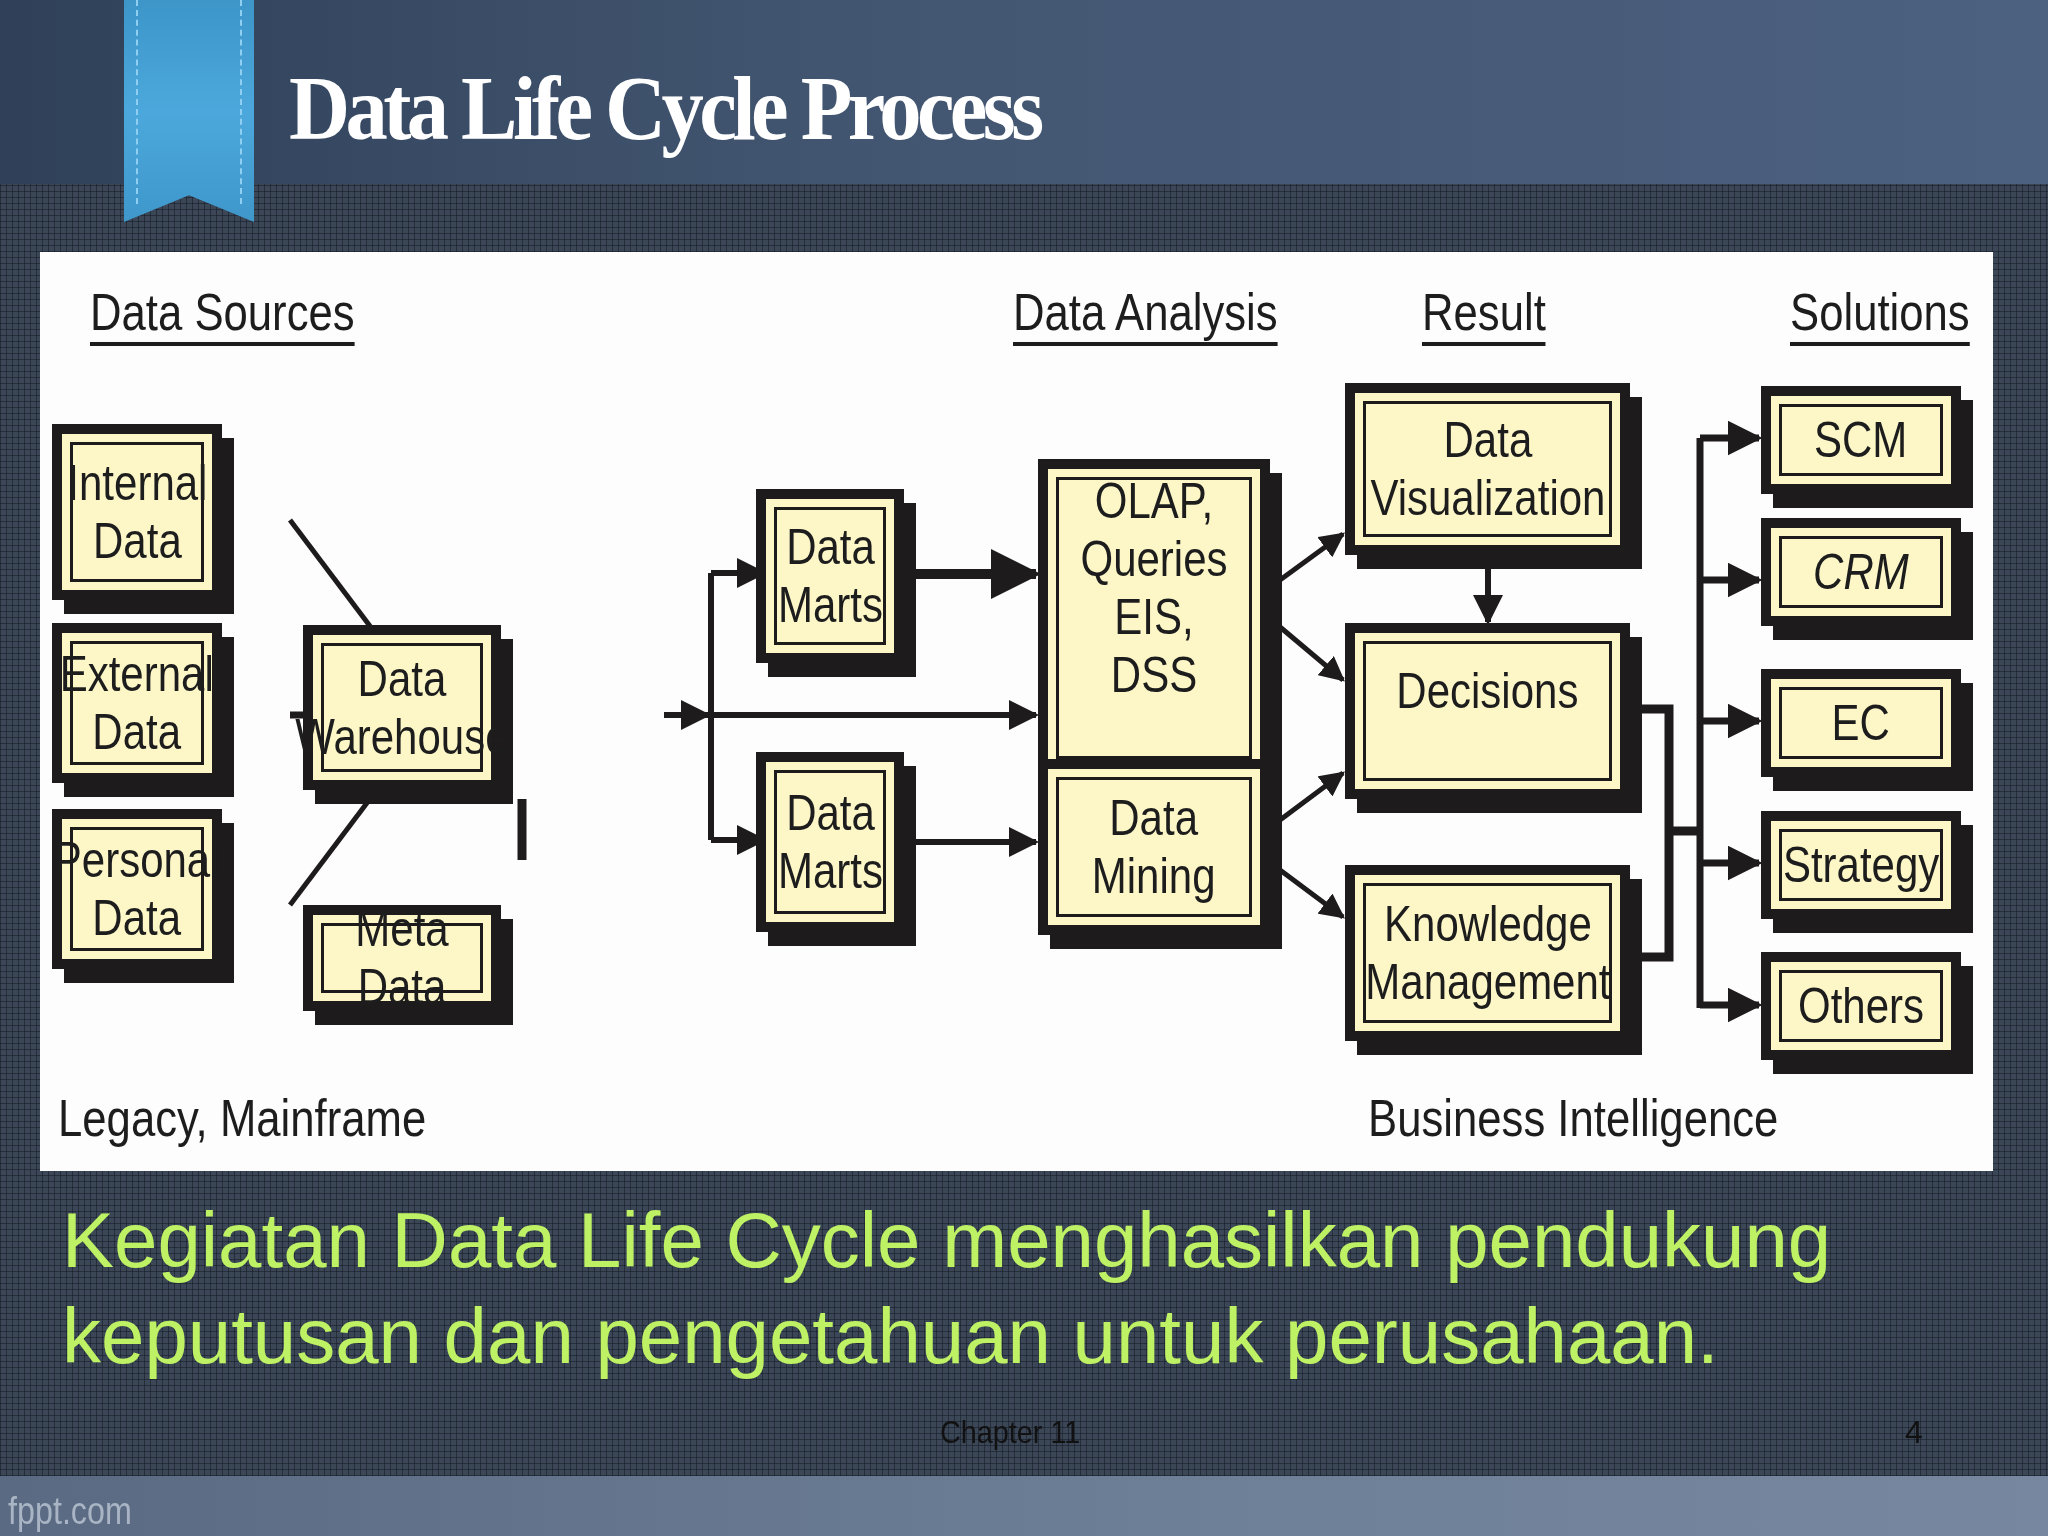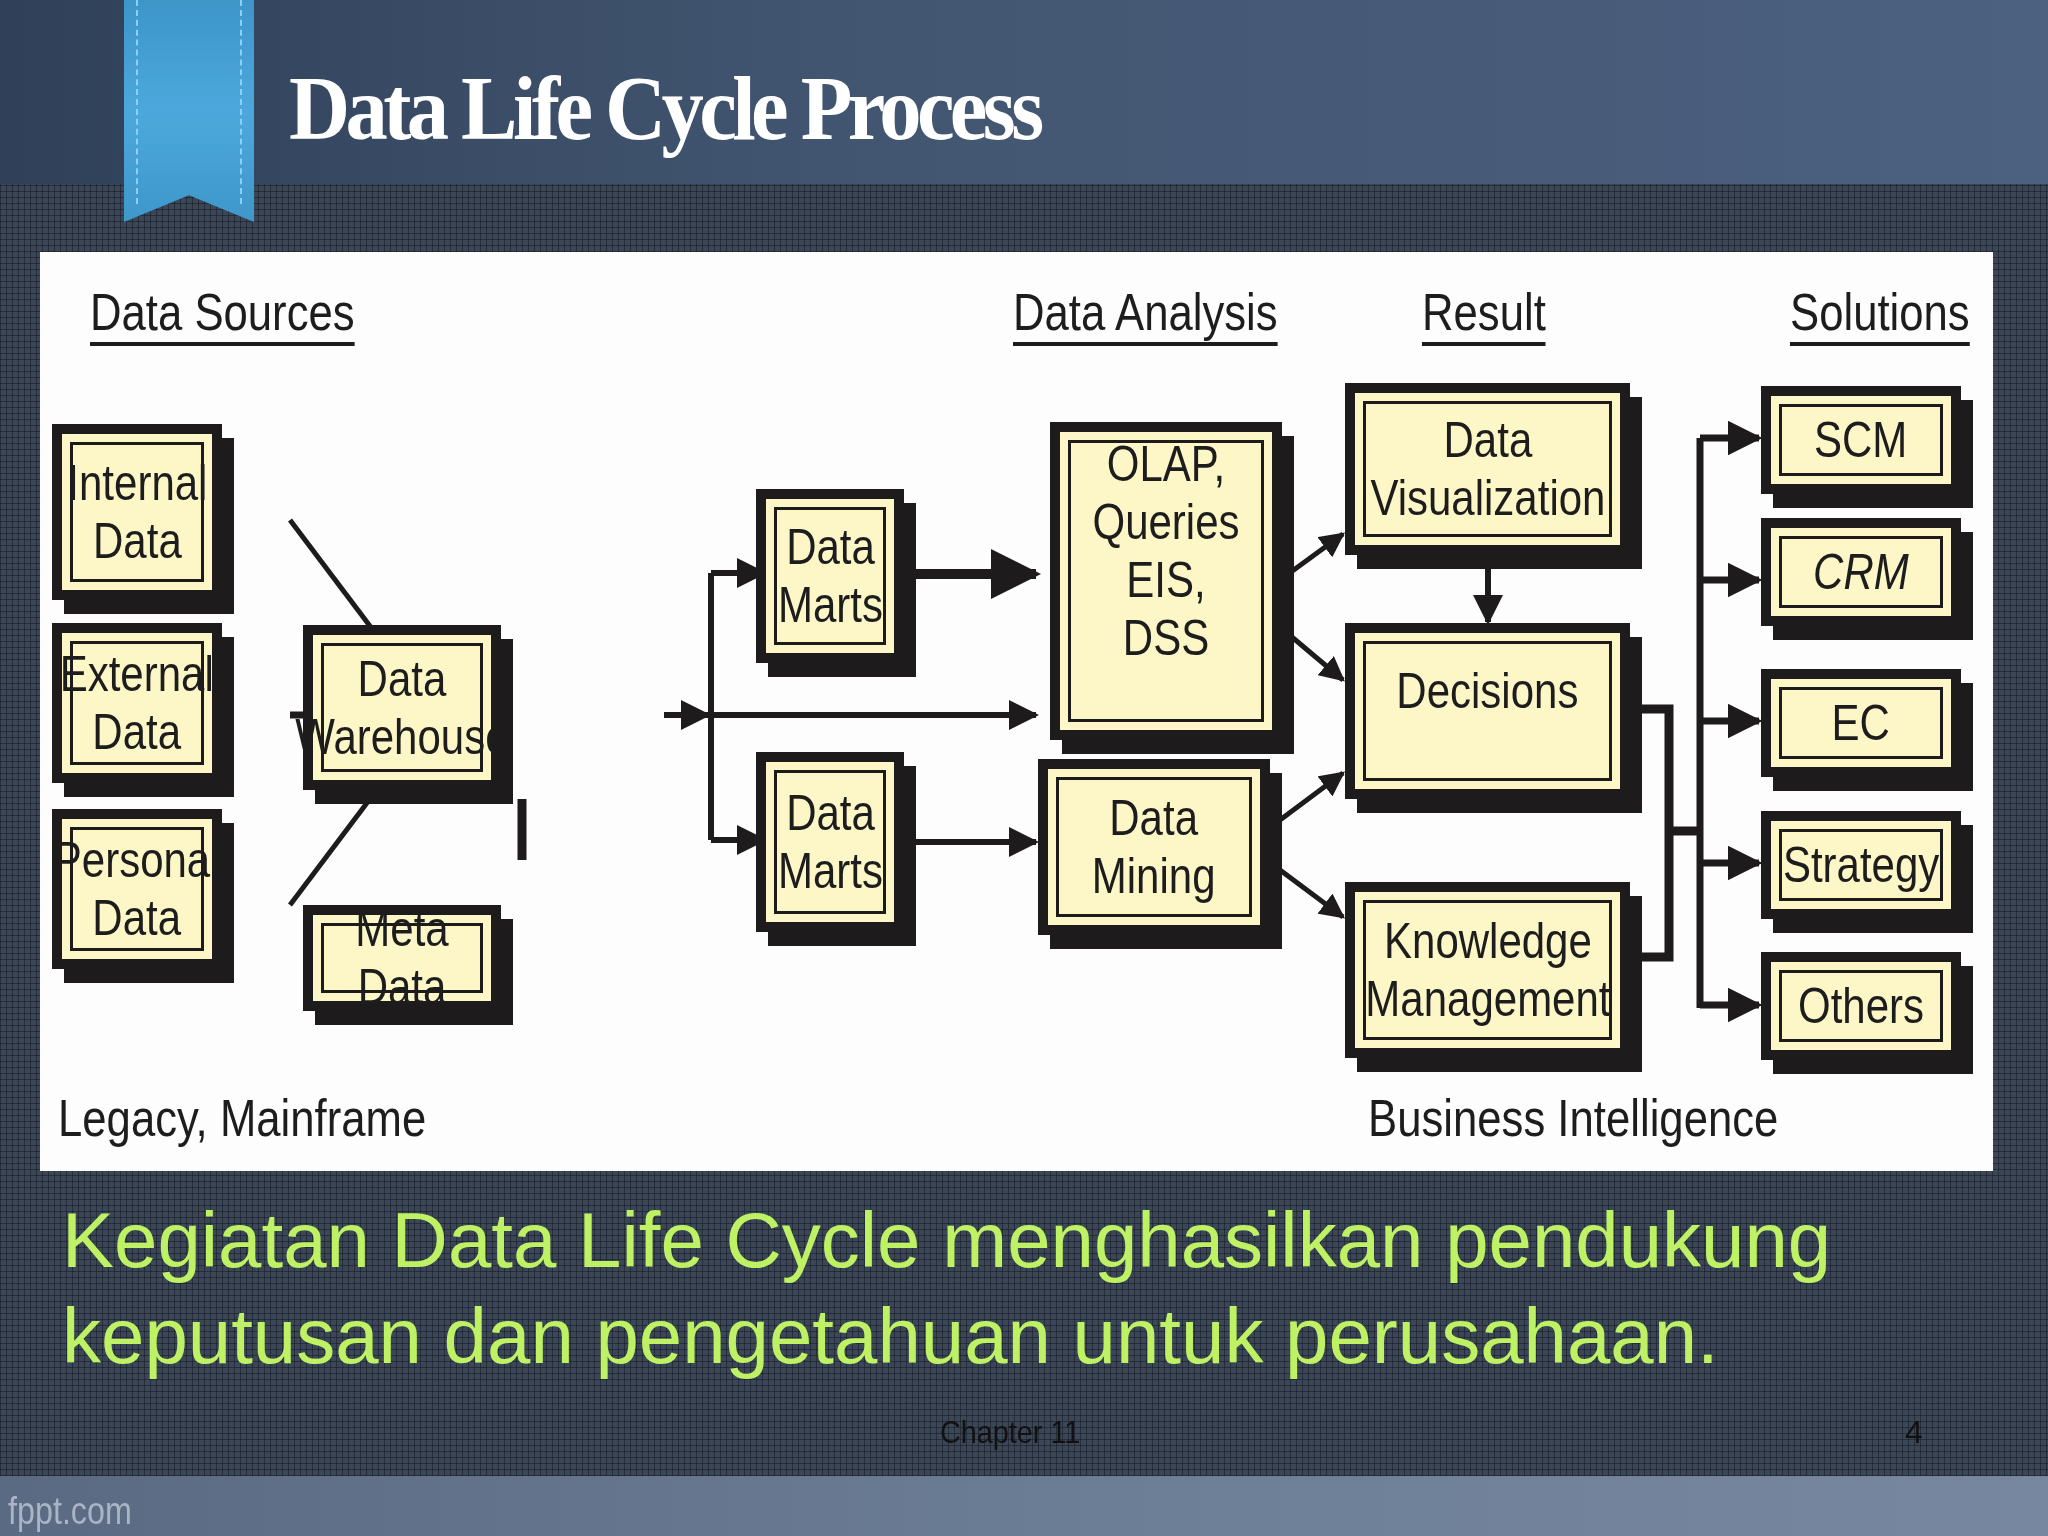--- a/index.html
+++ b/index.html
@@ -145,21 +145,21 @@
     </div>
 </div>
 <div class="box" style="left:756px;top:752px;width:148px;height:180px;">
   <div class="fill">
       <div class="inner">
         <span class="txt">Data
 Marts</span>
       </div>
     </div>
 </div>
-<div class="box" style="left:1038px;top:422px;width:232px;height:318px;margin-left:12px;">
+<div class="box" style="left:1038px;top:459px;width:232px;height:318px;">
   <div class="fill">
       <div class="inner">
         <span class="txt" style="margin-top:-60px">OLAP,
 Queries
 EIS, DSS</span>
       </div>
     </div>
 </div>
 <div class="box" style="left:1038px;top:759px;width:232px;height:176px;">
   <div class="fill">
@@ -177,21 +177,21 @@
       </div>
     </div>
 </div>
 <div class="box" style="left:1345px;top:623px;width:285px;height:176px;">
   <div class="fill">
       <div class="inner">
         <span class="txt" style="margin-top:-40px">Decisions</span>
       </div>
     </div>
 </div>
-<div class="box" style="left:1345px;top:865px;width:285px;height:176px;margin-top:17px;">
+<div class="box" style="left:1345px;top:865px;width:285px;height:176px;">
   <div class="fill">
       <div class="inner">
         <span class="txt">Knowledge
 Management</span>
       </div>
     </div>
 </div>
 
 <div class="box" style="left:1761px;top:386px;width:200px;height:108px;">
   <div class="fill">

